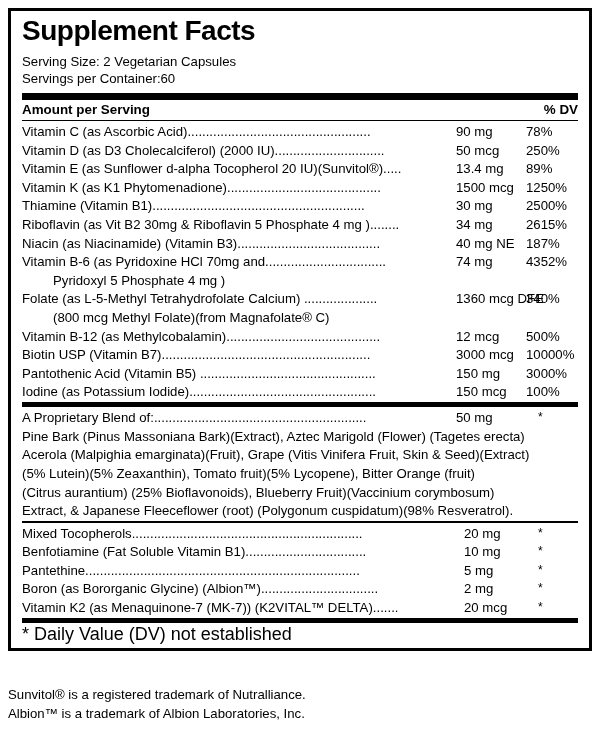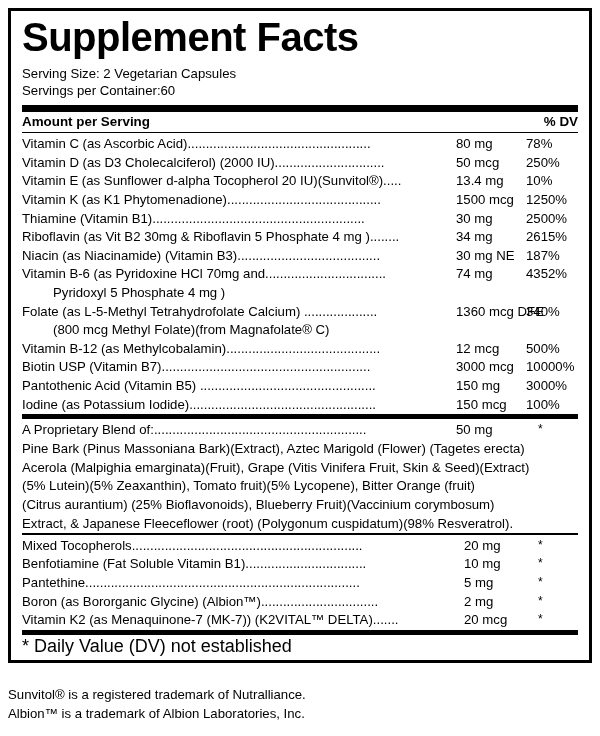--- a/index.html
+++ b/index.html
@@ -28,21 +28,21 @@
     width: 584px;
     border: 3px solid #000;
     box-sizing: border-box;
     padding: 0;
     background: #fff;
   }
   .inner {
     padding: 6px 11px 2px 11px;
   }
   .title {
-    font-size: 40px;
+    font-size: 28px;
     font-weight: bold;
     line-height: 1.02;
     letter-spacing: -0.5px;
     margin: 0 0 7px 0;
     white-space: nowrap;
   }
   .serving-line {
     font-size: 13.2px;
     line-height: 17.5px;
     white-space: nowrap;
@@ -150,51 +150,51 @@
       <div class="hdr-row">
         <span>Amount per Serving</span>
         <span>% DV</span>
       </div>
 
       <div class="rule-thin"></div>
 
       <div class="rows" id="nutrient-rows">
           <div class="row">
             <span class="nm">Vitamin C (as Ascorbic Acid)..................................................</span>
-            <span class="amt">80 mg</span>
+            <span class="amt">90 mg</span>
             <span class="dv">78%</span>
           </div>
           <div class="row">
             <span class="nm">Vitamin D (as D3 Cholecalciferol) (2000 IU)..............................</span>
             <span class="amt">50 mcg</span>
             <span class="dv">250%</span>
           </div>
           <div class="row">
             <span class="nm">Vitamin E (as Sunflower d-alpha Tocopherol 20 IU)(Sunvitol®).....</span>
             <span class="amt">13.4 mg</span>
-            <span class="dv">10%</span>
+            <span class="dv">89%</span>
           </div>
           <div class="row">
             <span class="nm">Vitamin K (as K1 Phytomenadione)..........................................</span>
             <span class="amt">1500 mcg</span>
             <span class="dv">1250%</span>
           </div>
           <div class="row">
             <span class="nm">Thiamine (Vitamin B1)..........................................................</span>
             <span class="amt">30 mg</span>
             <span class="dv">2500%</span>
           </div>
           <div class="row">
             <span class="nm">Riboflavin (as Vit B2 30mg &amp; Riboflavin 5 Phosphate 4 mg )........</span>
             <span class="amt">34 mg</span>
             <span class="dv">2615%</span>
           </div>
           <div class="row">
             <span class="nm">Niacin (as Niacinamide) (Vitamin B3).......................................</span>
-            <span class="amt">30 mg NE</span>
+            <span class="amt">40 mg NE</span>
             <span class="dv">187%</span>
           </div>
           <div class="row">
             <span class="nm">Vitamin B-6 (as Pyridoxine HCl 70mg and.................................</span>
             <span class="amt">74 mg</span>
             <span class="dv">4352%</span>
           </div>
           <div class="row cont">
             <span class="nm">Pyridoxyl 5 Phosphate 4 mg )</span>
           </div>

